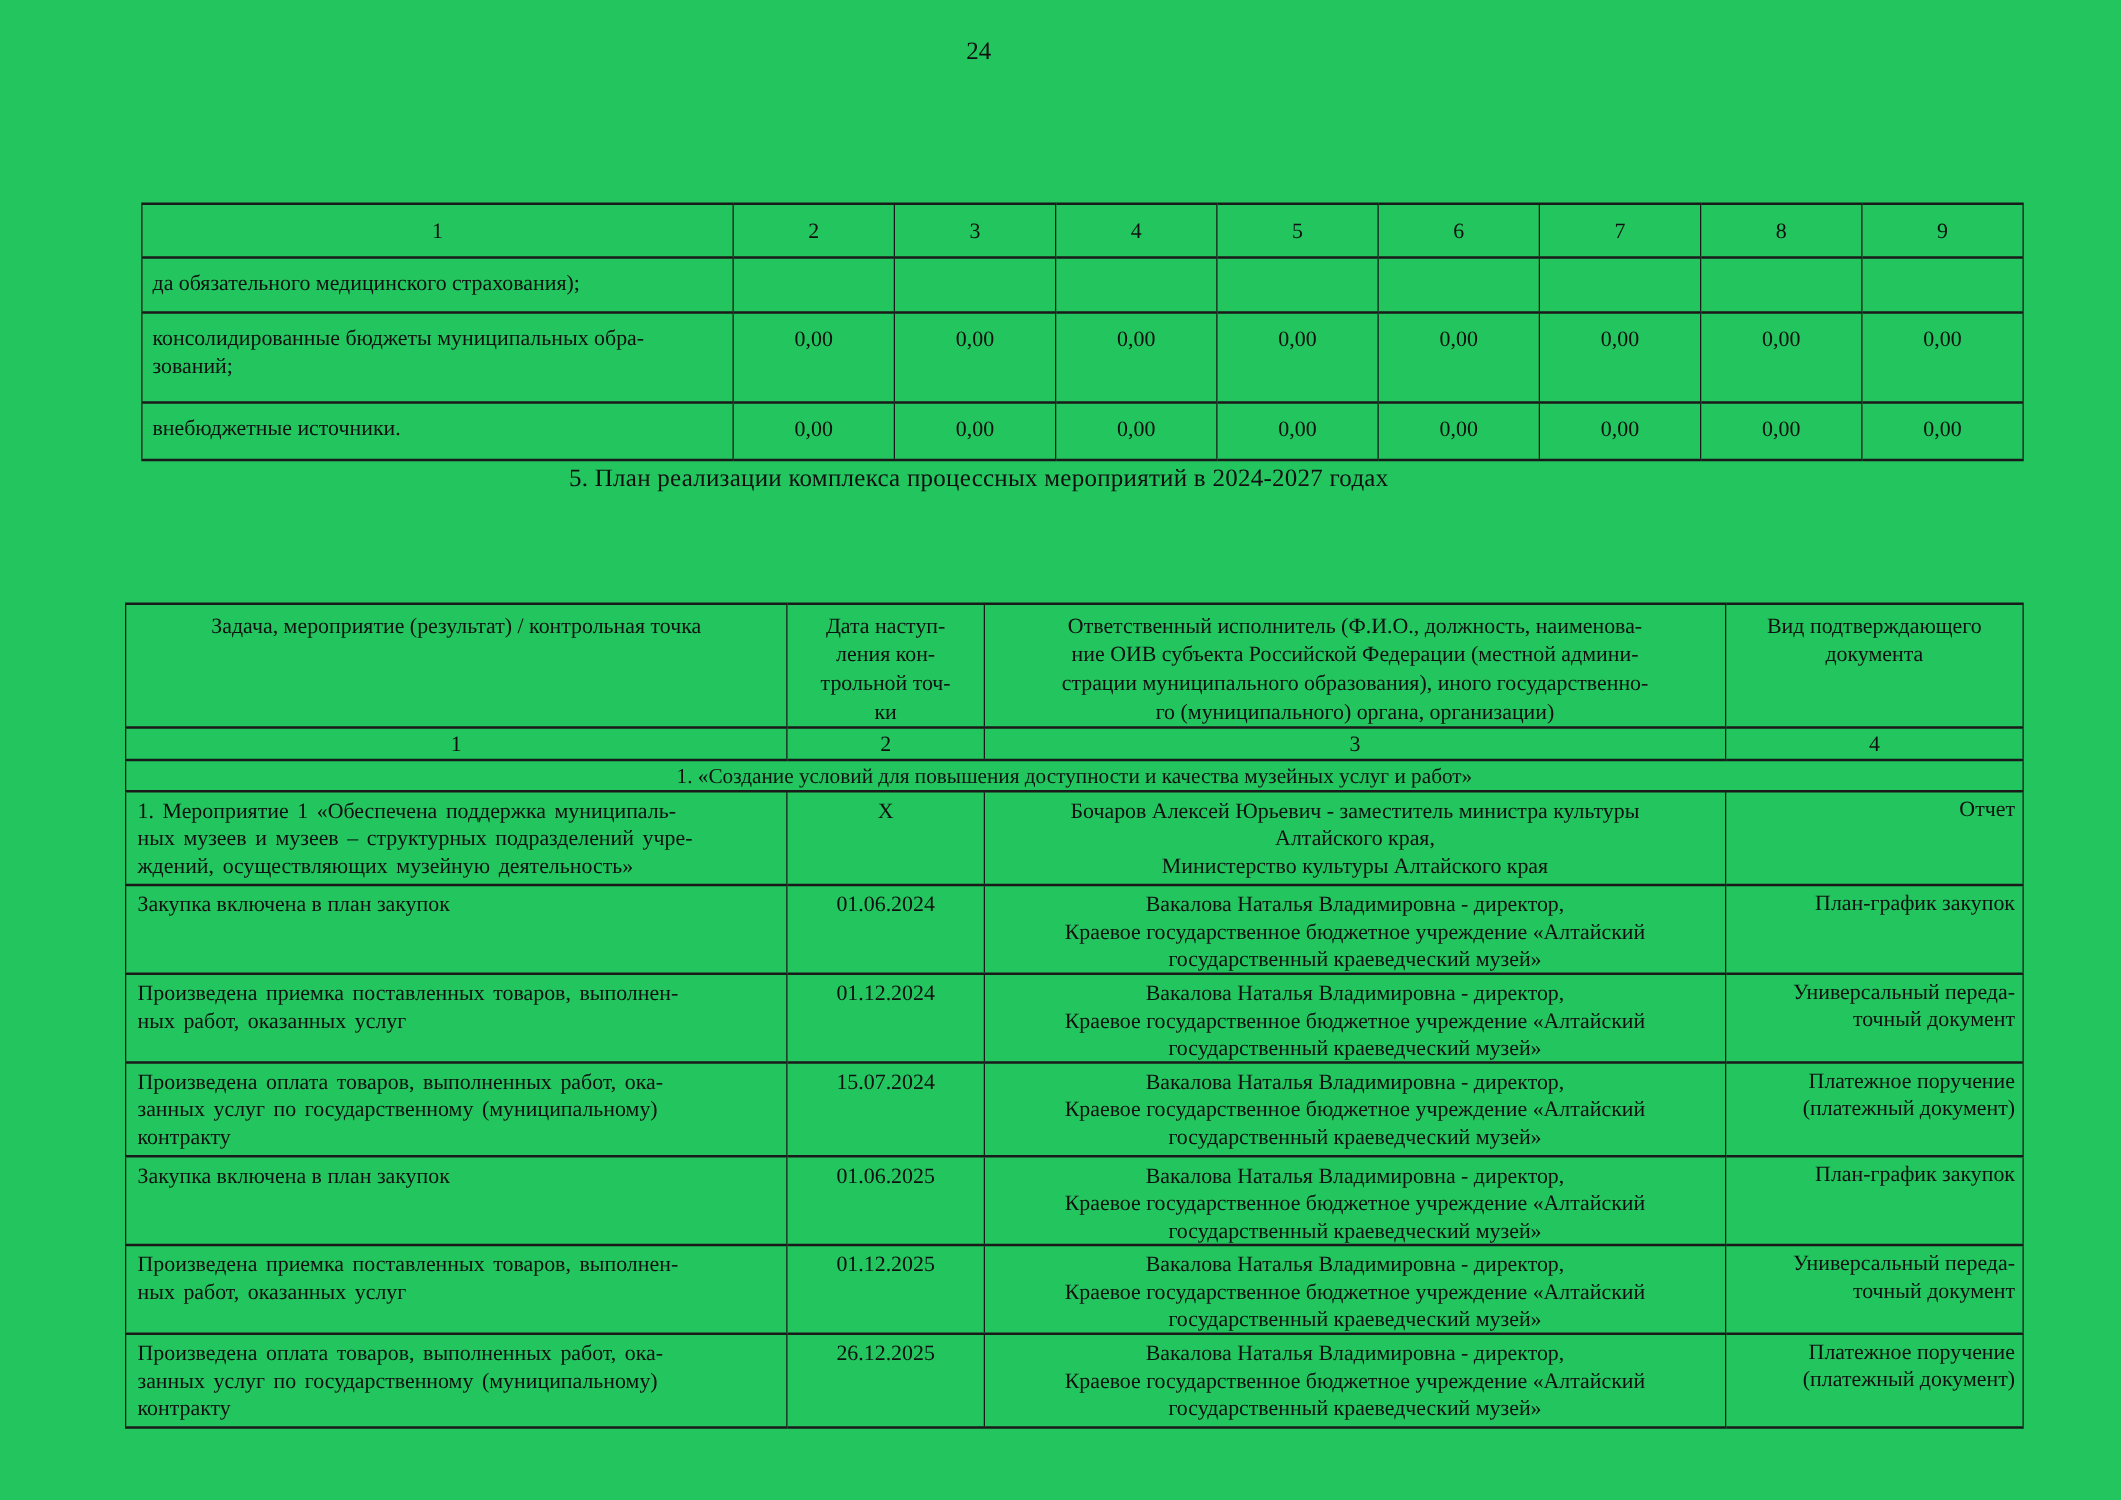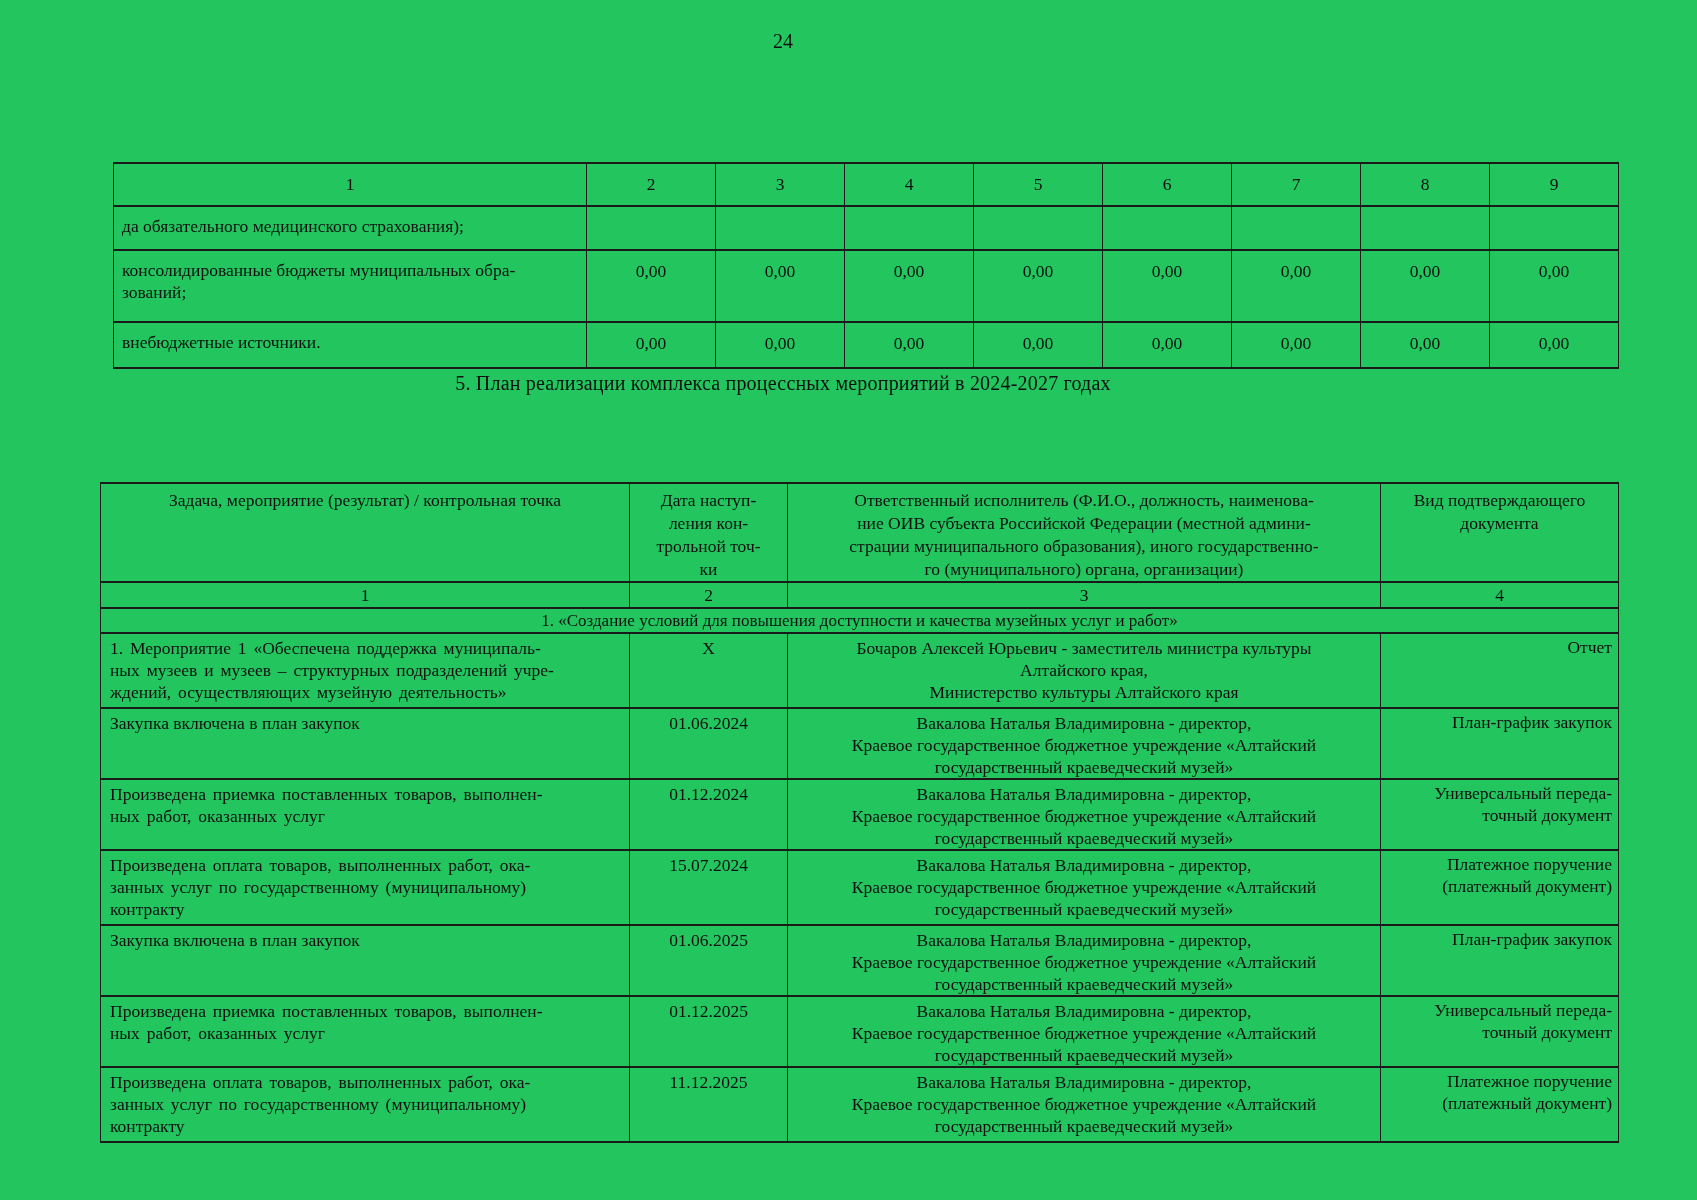--- a/index.html
+++ b/index.html
@@ -229,21 +229,21 @@
         <td class="cell-exec">Вакалова Наталья Владимировна - директор,
 Краевое государственное бюджетное учреждение «Алтайский
 государственный краеведческий музей»</td>
         <td class="cell-doc">Универсальный переда-
 точный документ</td>
       </tr>
       <tr class="h-body">
         <td class="cell-task justify">Произведена оплата товаров, выполненных работ, ока-
 занных услуг по государственному (муниципальному)
 контракту</td>
-        <td class="cell-date">11.12.2025</td>
+        <td class="cell-date">26.12.2025</td>
         <td class="cell-exec">Вакалова Наталья Владимировна - директор,
 Краевое государственное бюджетное учреждение «Алтайский
 государственный краеведческий музей»</td>
         <td class="cell-doc">Платежное поручение
 (платежный документ)</td>
       </tr>
     </tbody>
   </table>
 
 </div>

